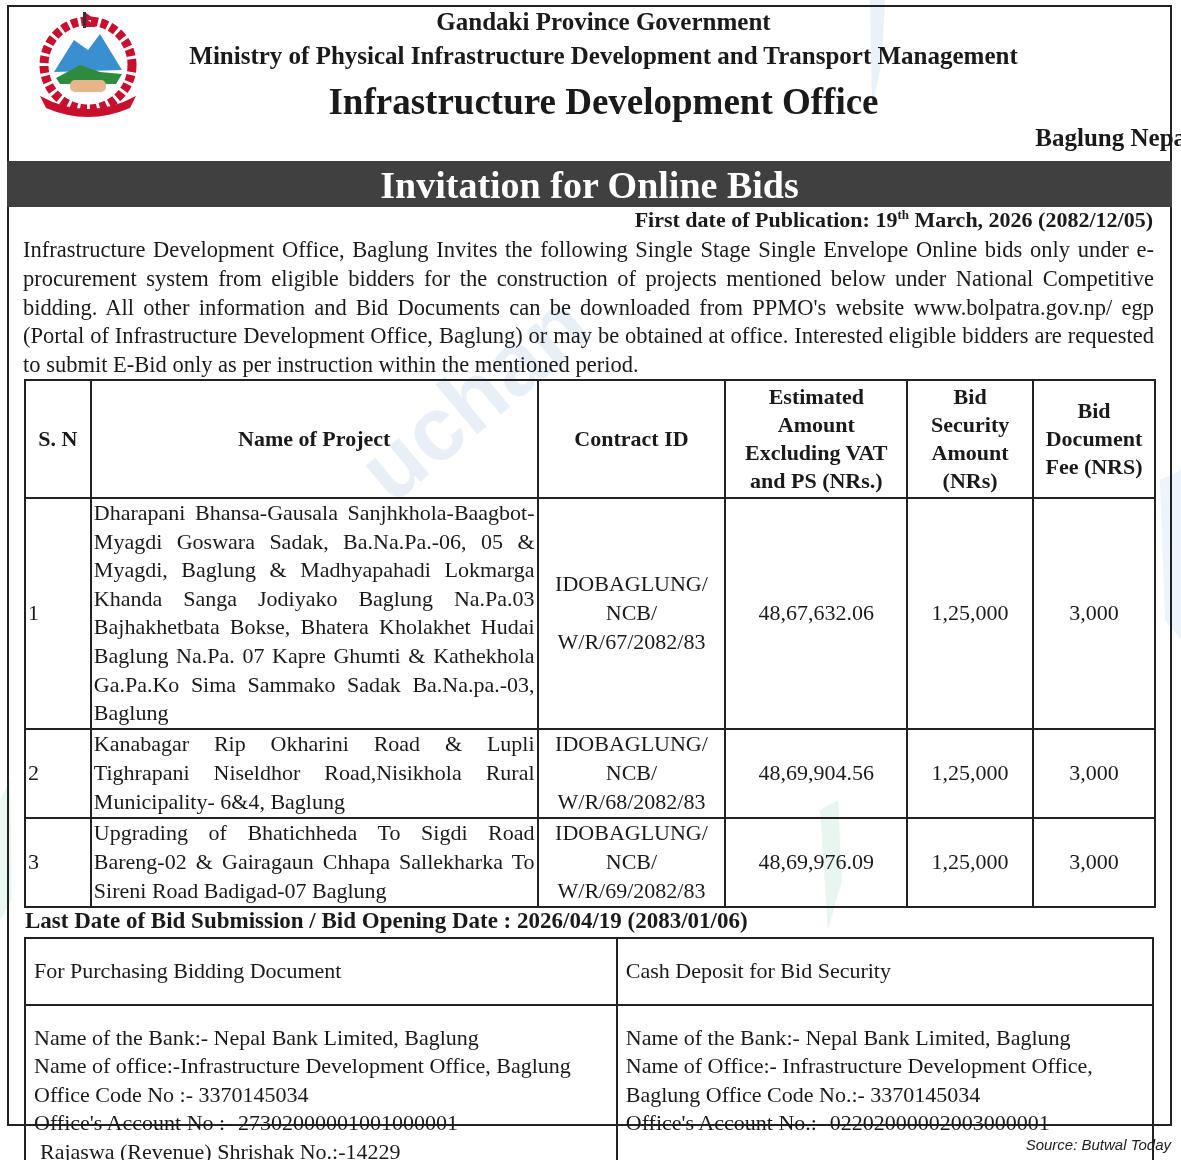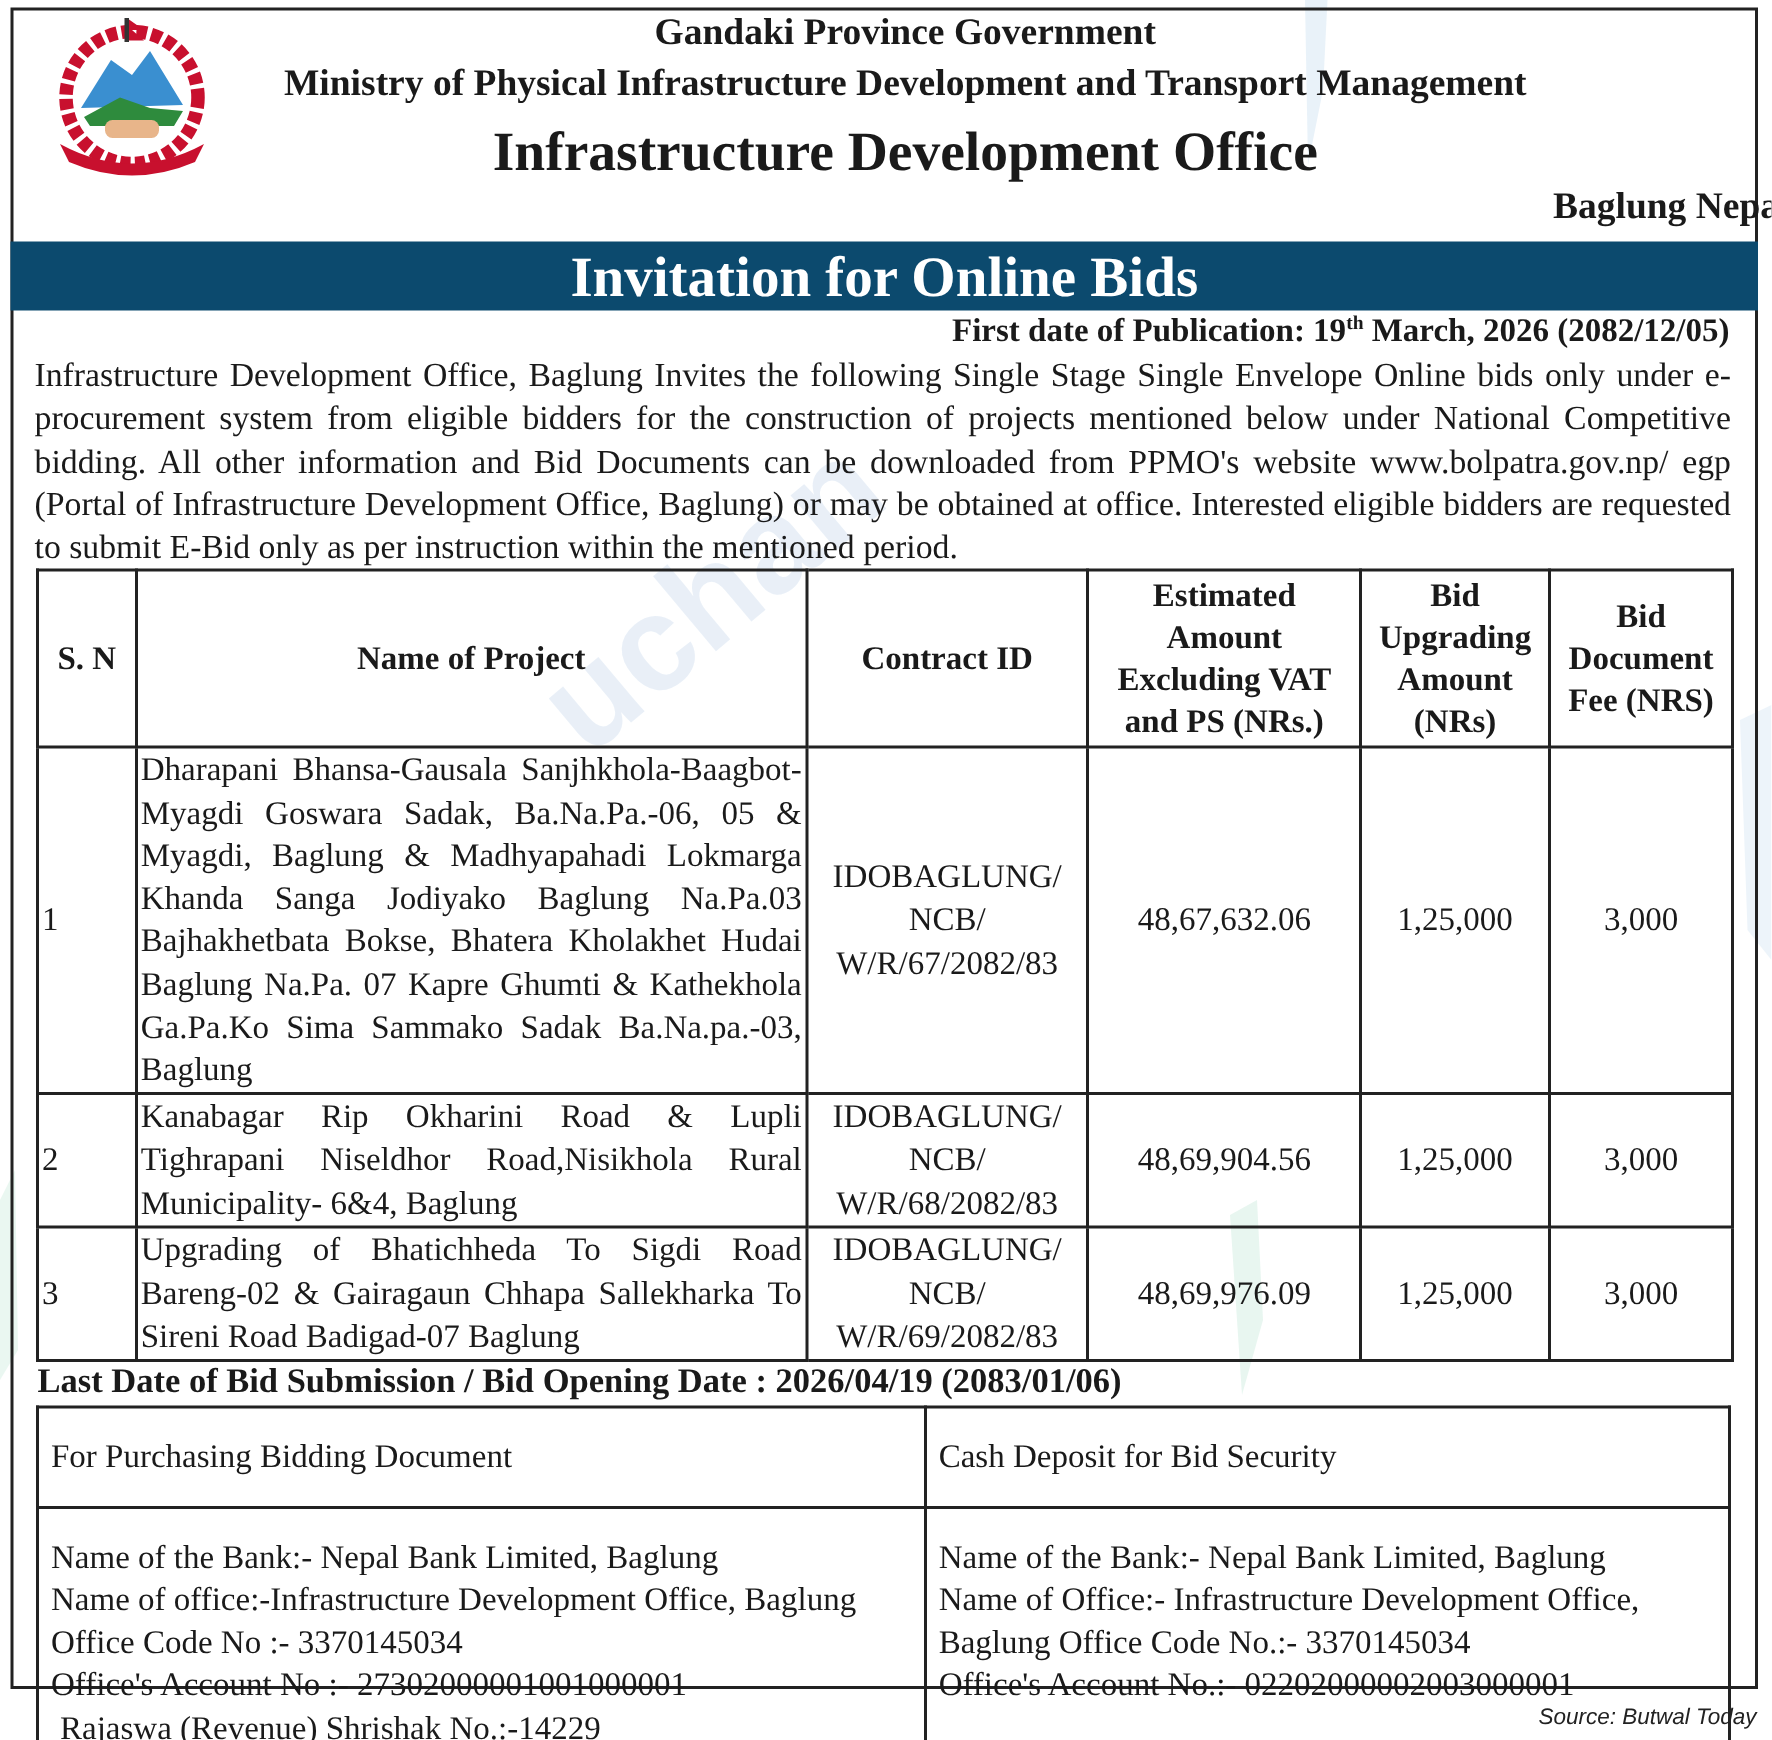--- a/index.html
+++ b/index.html
@@ -11,21 +11,21 @@
   .emblem { position: absolute; left: 16px; top: 10px; width: 116px; height: 110px; }
   .h-line1 { position: absolute; top: 8px; left: 0; width: 1179px; text-align: center;
              font-weight: bold; font-size: 25px; }
   .h-line2 { position: absolute; top: 42px; left: 0; width: 1179px; text-align: center;
              font-weight: bold; font-size: 25px; }
   .h-line3 { position: absolute; top: 80px; left: 0; width: 1179px; text-align: center;
              font-weight: bold; font-size: 37px; }
   .h-line4 { position: absolute; top: 124px; left: 0; width: 1179px; text-align: right;
              font-weight: bold; font-size: 25px; }
   .banner { position: absolute; left: 7px; top: 161px; width: 1165px; height: 46px;
-            background: #0c4a6e; color: #ffffff; text-align: center;
+            background: #404040; color: #ffffff; text-align: center;
             font-weight: bold; font-size: 38px; line-height: 48px; }
   .pubdate { position: absolute; right: 28px; top: 207px; font-weight: bold; font-size: 22px; }
   .pubdate sup { font-size: 13px; margin-top: 40px; }
   .intro { position: absolute; left: 23px; top: 236px; width: 1131px; font-size: 22.5px;
            line-height: 28.8px; text-align: justify; }
   table.bids { position: absolute; left: 24px; top: 379px; width: 1132px;
                border-collapse: collapse; font-size: 22px; }
   table.bids th, table.bids td { border: 2px solid #222; }
   table.bids th { font-weight: bold; text-align: center; line-height: 28px; padding: 0 4px; }
   table.bids td { line-height: 28.6px; padding: 0 2px; vertical-align: middle; }
@@ -85,21 +85,21 @@
     <col style="width:182px">
       <col style="width:126px">
       <col style="width:122px">
   </colgroup>
   <thead>
     <tr style="height:118px">
       <th>S. N</th>
       <th>Name of Project</th>
       <th>Contract ID</th>
       <th>Estimated Amount Excluding VAT and PS (NRs.)</th>
-      <th>Bid Upgrading Amount (NRs)</th>
+      <th>Bid Security Amount (NRs)</th>
       <th>Bid Document Fee (NRS)</th>
     </tr>
   </thead>
   <tbody>
     <tr style="height:230px">
       <td class="sn">1</td>
       <td class="proj">Dharapani Bhansa-Gausala Sanjhkhola-Baagbot-Myagdi Goswara Sadak, Ba.Na.Pa.-06, 05 &amp; Myagdi, Baglung &amp; Madhyapahadi Lokmarga Khanda Sanga Jodiyako Baglung Na.Pa.03 Bajhakhetbata Bokse, Bhatera Kholakhet Hudai Baglung Na.Pa. 07 Kapre Ghumti &amp; Kathekhola Ga.Pa.Ko Sima Sammako Sadak Ba.Na.pa.-03, Baglung</td>
       <td class="cid">
         <div>IDOBAGLUNG/</div>
         <div>NCB/</div>

